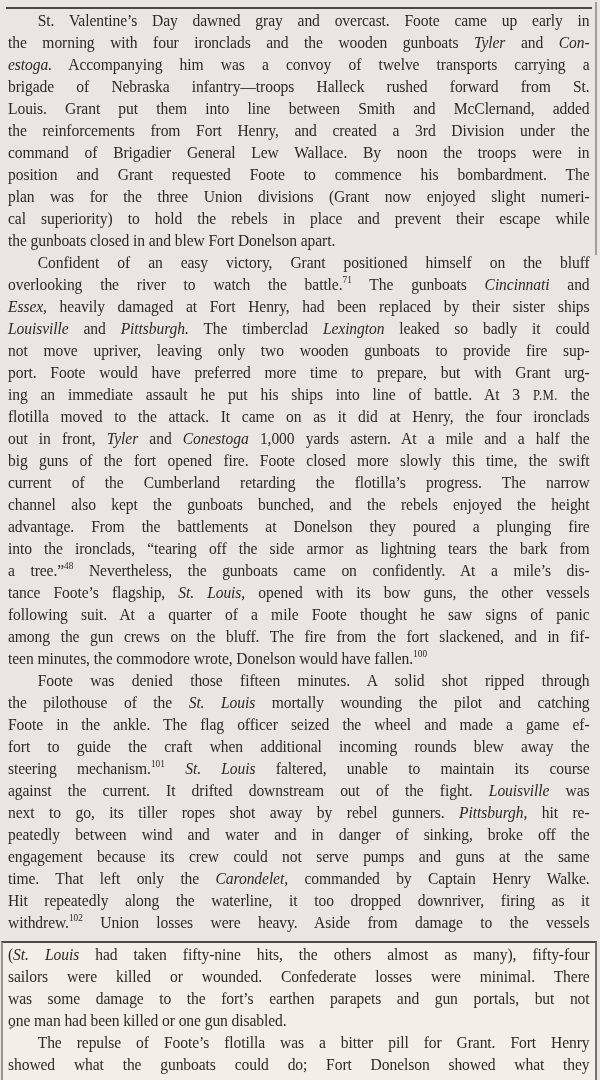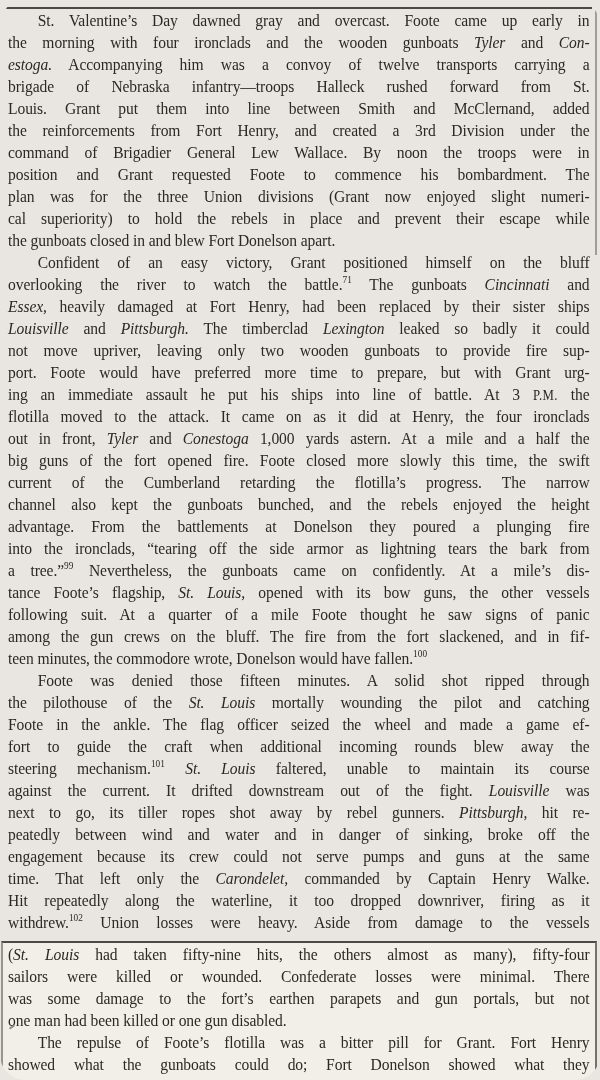--- a/index.html
+++ b/index.html
@@ -2,21 +2,21 @@
 <html style="--paper: #e9e6e1; --paper2: #f2efe9; --ink: #2b2923; --edge: #4b4944;"><head>
 <meta charset="utf-8">
 <style>
   html,body{margin:0;padding:0;}
   body{
     width:600px;height:1080px;
     background:var(--paper,#e9e6e1);
     overflow:hidden;position:relative;
     font-family:"Liberation Serif","DejaVu Serif",serif;
   }
-  .page{position:absolute;inset:0;overflow:hidden;border-radius:25px;}
+  .page{position:absolute;inset:0;overflow:hidden;}
   
   .lower-strip{
     position:absolute;left:1px;right:3px;top:941px;height:139px;
     background:var(--paper2,#f2efe9);
     border-top:2px solid var(--edge,#4b4944);
     border-left:2px solid rgba(75,73,68,.55);
     border-right:2px solid rgba(75,73,68,.75);
     z-index:1;
   }
   
@@ -83,21 +83,21 @@
         <div class="line"><span>not move upriver, leaving only two wooden gunboats to provide fire sup-</span></div>
         <div class="line"><span>port. Foote would have preferred more time to prepare, but with Grant urg-</span></div>
         <div class="line"><span>ing an immediate assault he put his ships into line of battle. At 3 </span><span class="sc">P.M.</span><span> the</span></div>
         <div class="line"><span>flotilla moved to the attack. It came on as it did at Henry, the four ironclads</span></div>
         <div class="line"><span>out in front, </span><span class="it">Tyler</span><span> and </span><span class="it">Conestoga</span><span> 1,000 yards astern. At a mile and a half the</span></div>
         <div class="line"><span>big guns of the fort opened fire. Foote closed more slowly this time, the swift</span></div>
         <div class="line"><span>current of the Cumberland retarding the flotilla’s progress. The narrow</span></div>
         <div class="line"><span>channel also kept the gunboats bunched, and the rebels enjoyed the height</span></div>
         <div class="line"><span>advantage. From the battlements at Donelson they poured a plunging fire</span></div>
         <div class="line"><span>into the ironclads, “tearing off the side armor as lightning tears the bark from</span></div>
-        <div class="line"><span>a tree.”</span><span class="sup">99</span><span> Nevertheless, the gunboats came on confidently. At a mile’s dis-</span></div>
+        <div class="line"><span>a tree.”</span><span class="sup">48</span><span> Nevertheless, the gunboats came on confidently. At a mile’s dis-</span></div>
         <div class="line"><span>tance Foote’s flagship, </span><span class="it">St. Louis,</span><span> opened with its bow guns, the other vessels</span></div>
         <div class="line"><span>following suit. At a quarter of a mile Foote thought he saw signs of panic</span></div>
         <div class="line"><span>among the gun crews on the bluff. The fire from the fort slackened, and in fif-</span></div>
         <div class="line short"><span>teen minutes, the commodore wrote, Donelson would have fallen.</span><span class="sup">100</span></div>
       </div>
       <div>
         <div class="line ind"><span>Foote was denied those fifteen minutes. A solid shot ripped through</span></div>
         <div class="line"><span>the pilothouse of the </span><span class="it">St. Louis</span><span> mortally wounding the pilot and catching</span></div>
         <div class="line"><span>Foote in the ankle. The flag officer seized the wheel and made a game ef-</span></div>
         <div class="line"><span>fort to guide the craft when additional incoming rounds blew away the</span></div>

